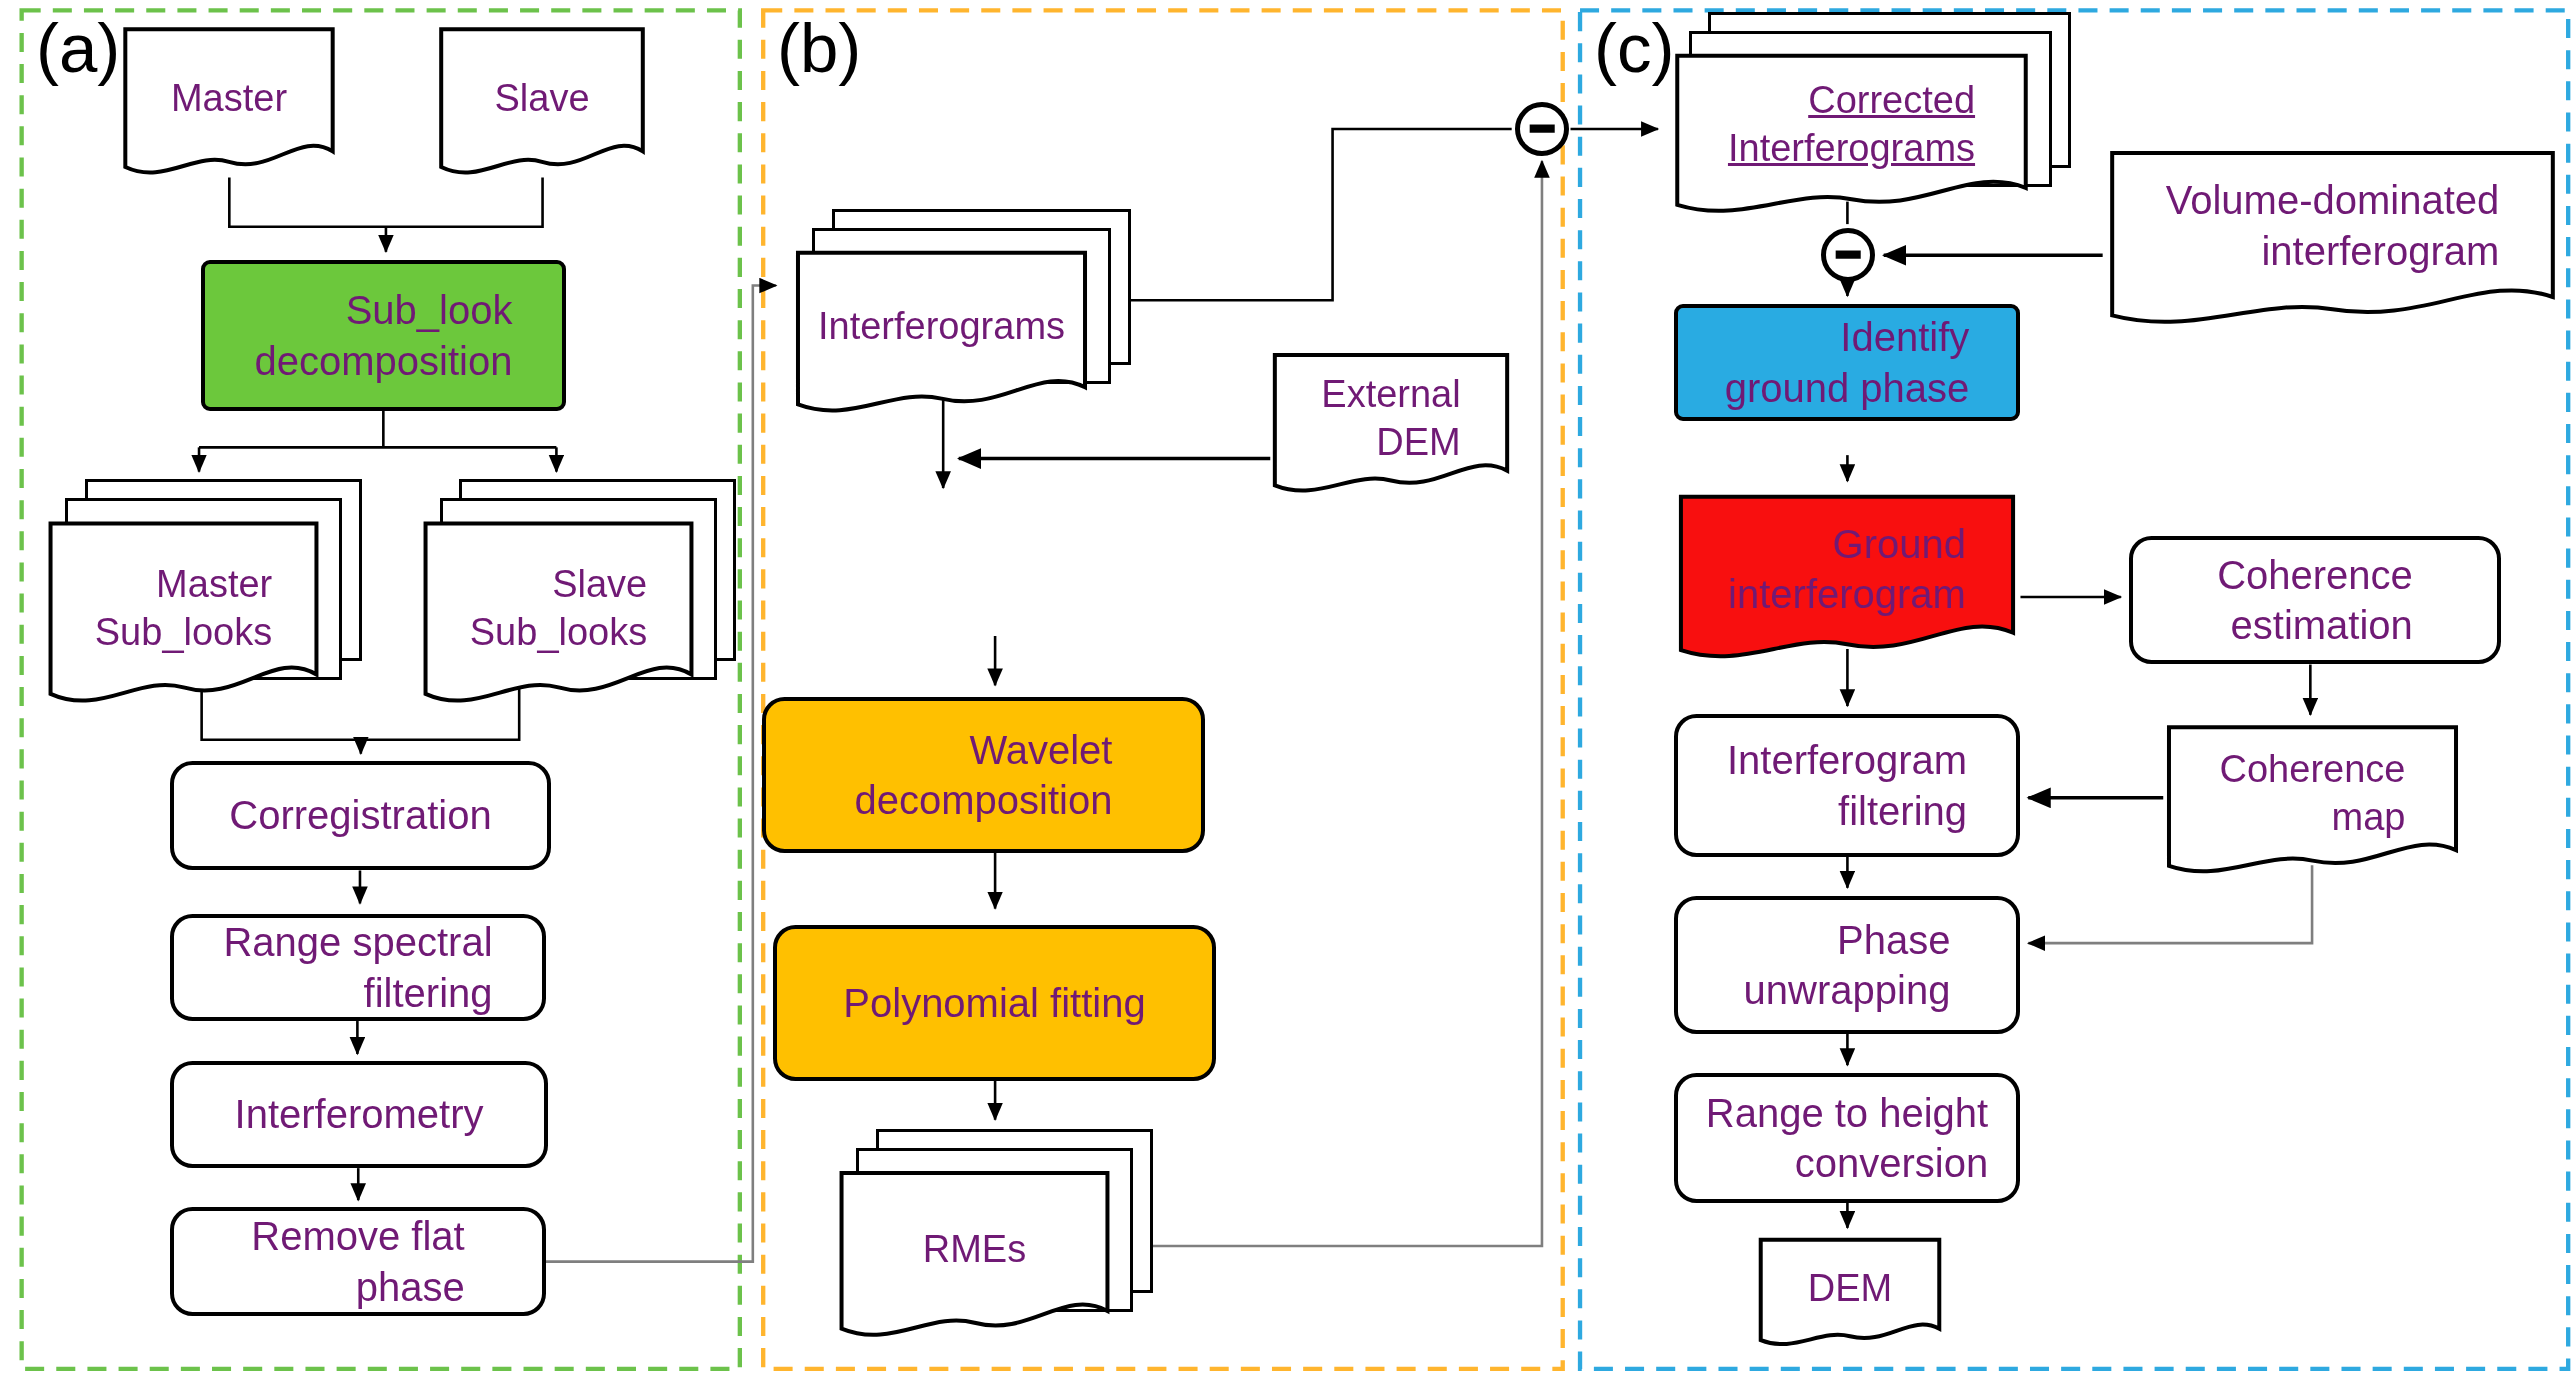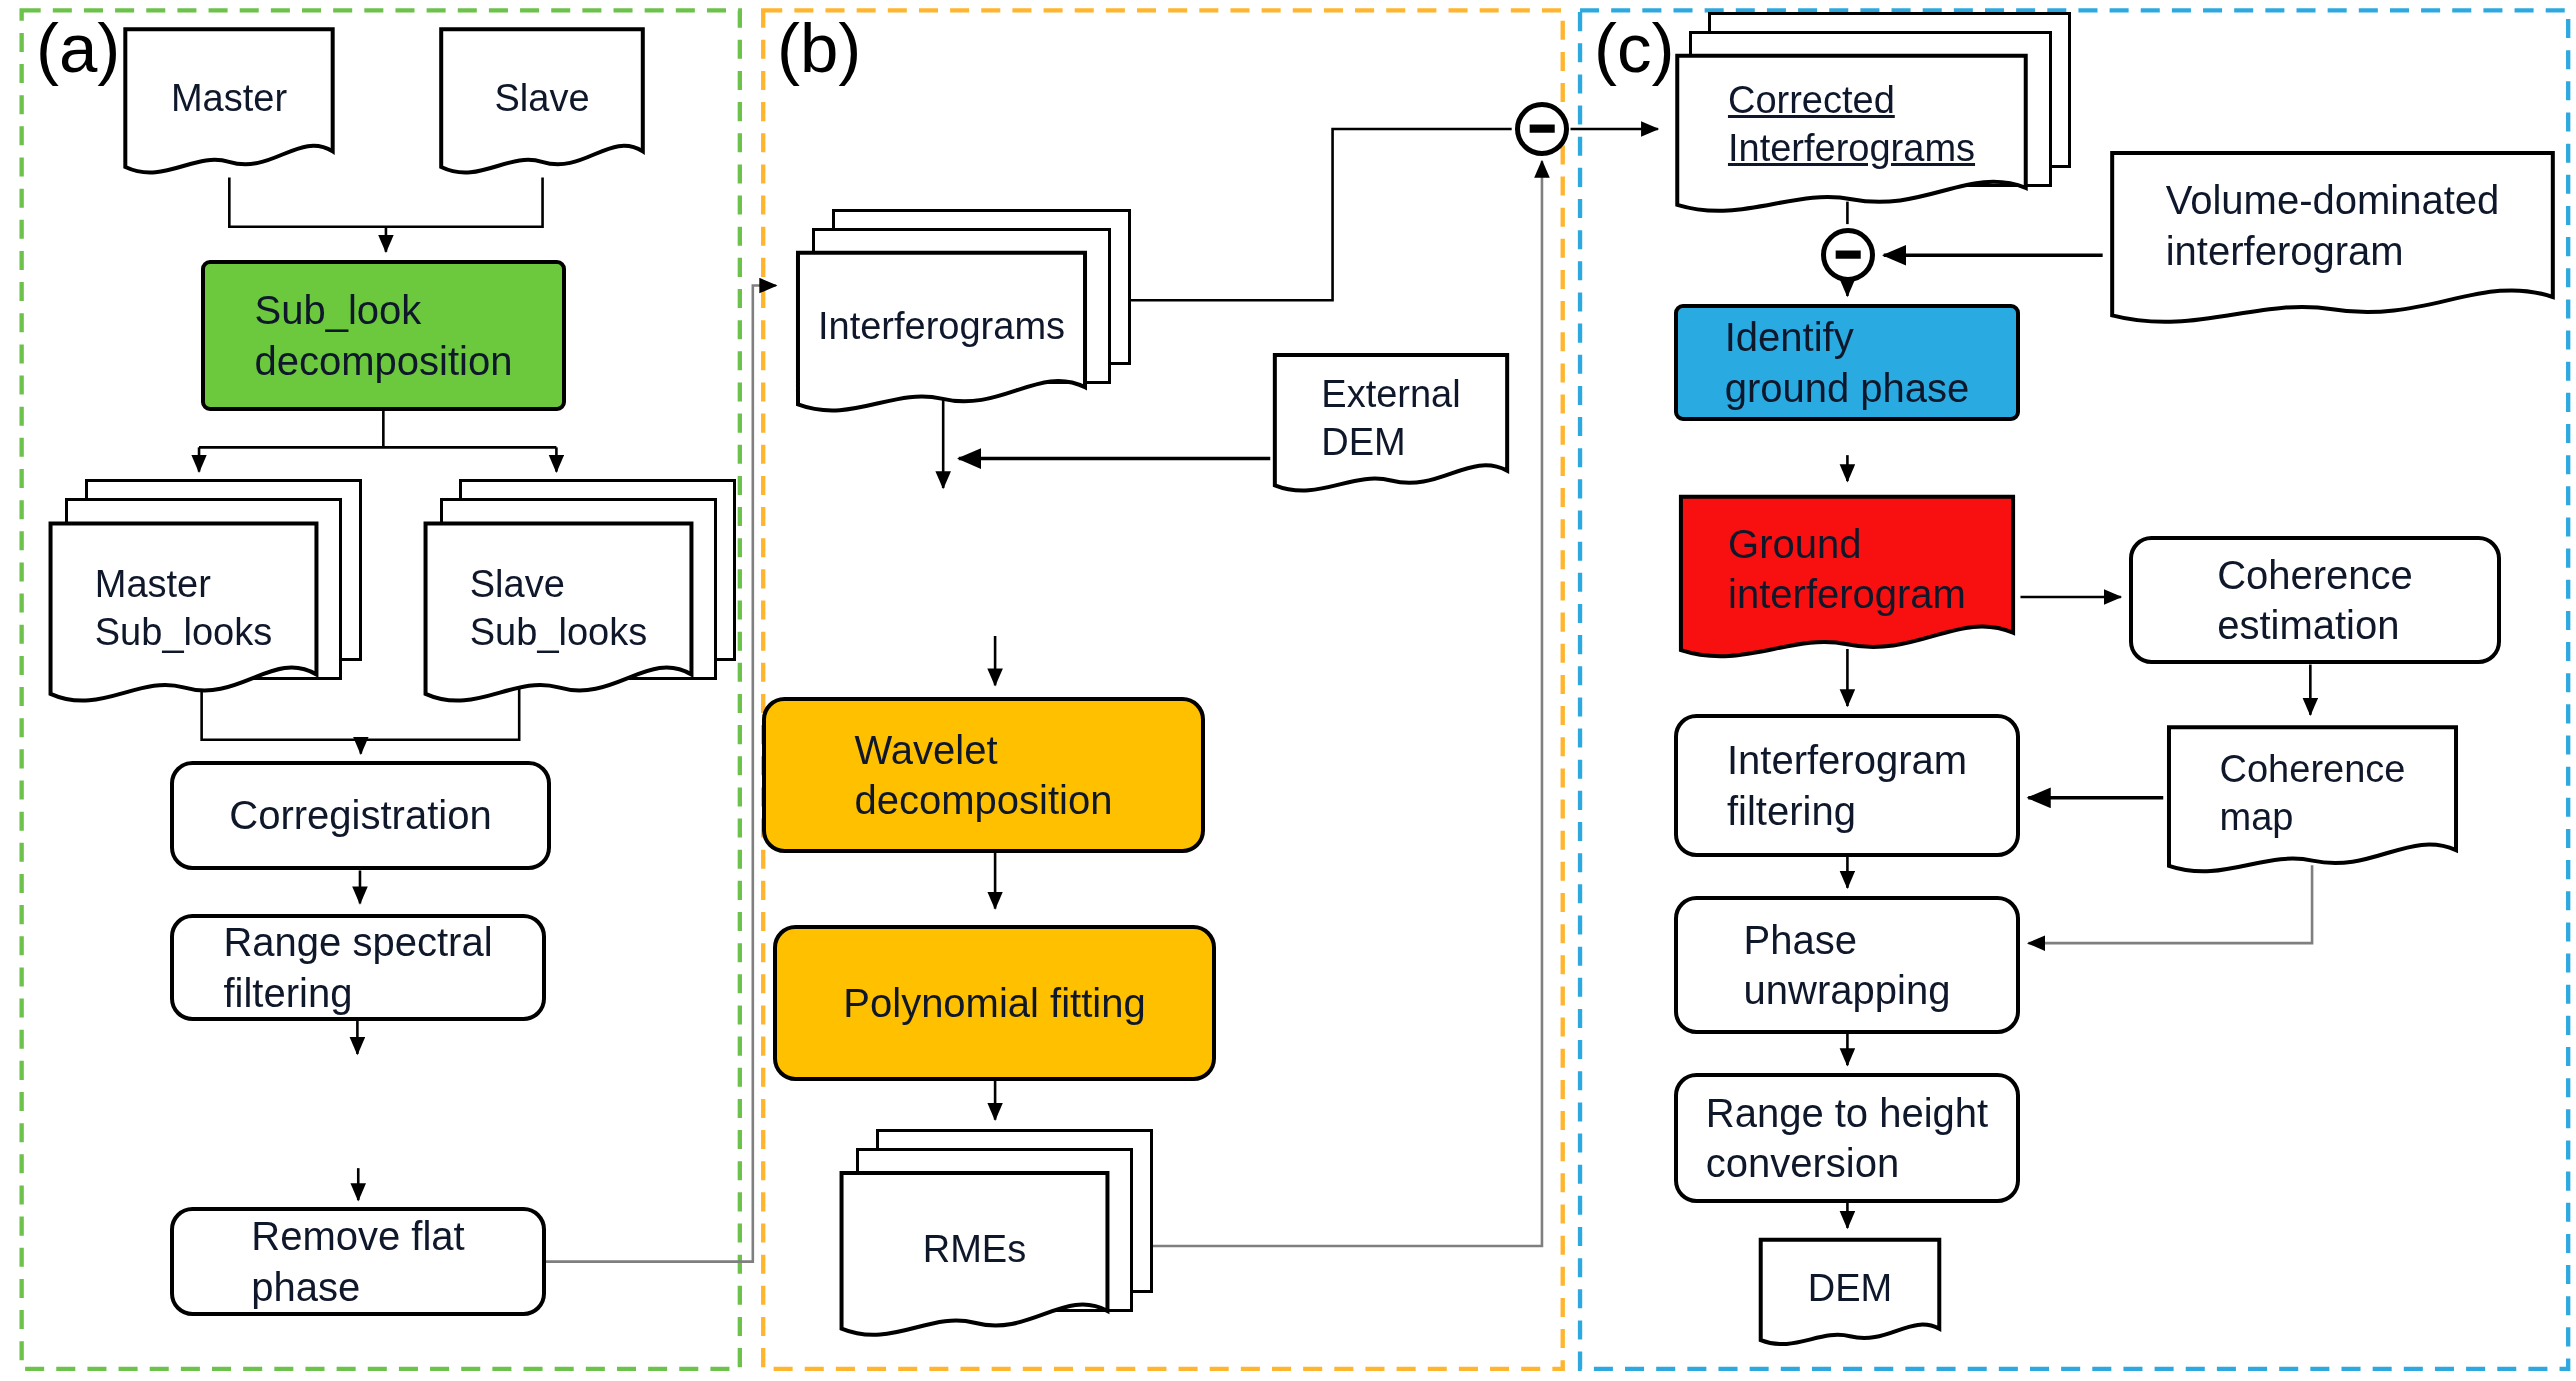--- a/index.html
+++ b/index.html
@@ -1,20 +1,20 @@
 <!DOCTYPE html>
 <html style="font-size:14px"><head>
 <meta charset="utf-8">
 <style>
   html,body{margin:0;padding:0;background:#ffffff;}
   body{width:2576px;height:1381px;font-family:"Liberation Sans",sans-serif;}
   #canvas{position:relative;width:2576px;height:1381px;overflow:hidden;background:#fff;}
   .wires{position:absolute;left:0;top:0;width:2576px;height:1381px;}
   .node{position:absolute;display:flex;align-items:center;justify-content:center;
-        text-align:left;white-space:pre-line;color:#0f172a;box-sizing:border-box;}
+        text-align:right;white-space:pre-line;color:#701a75;box-sizing:border-box;}
   .box{border:4.3px solid #000;border-radius:22.5px;background:#fff;font-size:40px;line-height:1.26;}
   .r40{border-radius:9px;}
   .doc{background:transparent;}
   .doc > svg{position:absolute;left:0;top:0;width:100%;height:100%;}
   .doc .lbl{position:relative;z-index:2;font-size:38px;line-height:1.26;padding-bottom:9%;}
   .sheet{position:absolute;background:#fff;border:3.5px solid #000;box-sizing:border-box;}
   .panel-label{position:absolute;font-size:69px;line-height:1;color:#000;font-weight:400;}
   .circle{position:absolute;width:54px;height:54px;border:5.2px solid #000;border-radius:50%;
           background:#fff;box-sizing:border-box;display:flex;align-items:center;justify-content:center;z-index:3;}
   .minus{font-size:43px;font-weight:700;line-height:0;margin-top:-1.7px;-webkit-text-stroke:3.5px #000;}
@@ -116,20 +116,21 @@
     <svg viewBox="0 0 200 130" preserveAspectRatio="none">
         <path d="M4,4 H196 V98 C165,82 140,116 100,106 C68,98 40,124 4,110 Z" fill="#fff" stroke="#000" stroke-width="4" vector-effect="non-scaling-stroke"></path>
       </svg>
     <div class="lbl">Slave
 Sub_looks</div>
   </div>
 
   <div class="node box" style="left:170px;top:761px;width:381px;height:109px;">Corregistration</div>
   <div class="node box" style="left:170px;top:914px;width:376px;height:107px;">Range spectral
 filtering</div>
+  <div class="node box" style="left:170px;top:1061px;width:378px;height:107px;">Interferometry</div>
   <div class="node box" style="left:170px;top:1207px;width:376px;height:109px;">Remove flat
 phase</div>
 
   <div class="sheet" style="left:832px;top:209px;width:299px;height:156px;"></div>
   <div class="sheet" style="left:812px;top:228px;width:299px;height:156px;"></div>
   <div class="node doc" style="left:792px;top:247px;width:299px;height:186px;">
     <svg viewBox="0 0 200 130" preserveAspectRatio="none">
         <path d="M4,4 H196 V98 C165,82 140,116 100,106 C68,98 40,124 4,110 Z" fill="#fff" stroke="#000" stroke-width="4" vector-effect="non-scaling-stroke"></path>
       </svg>
     <div class="lbl">Interferograms</div>

